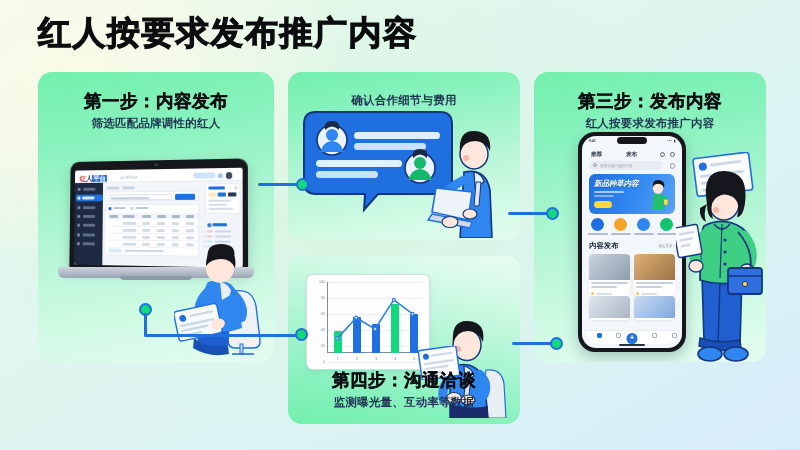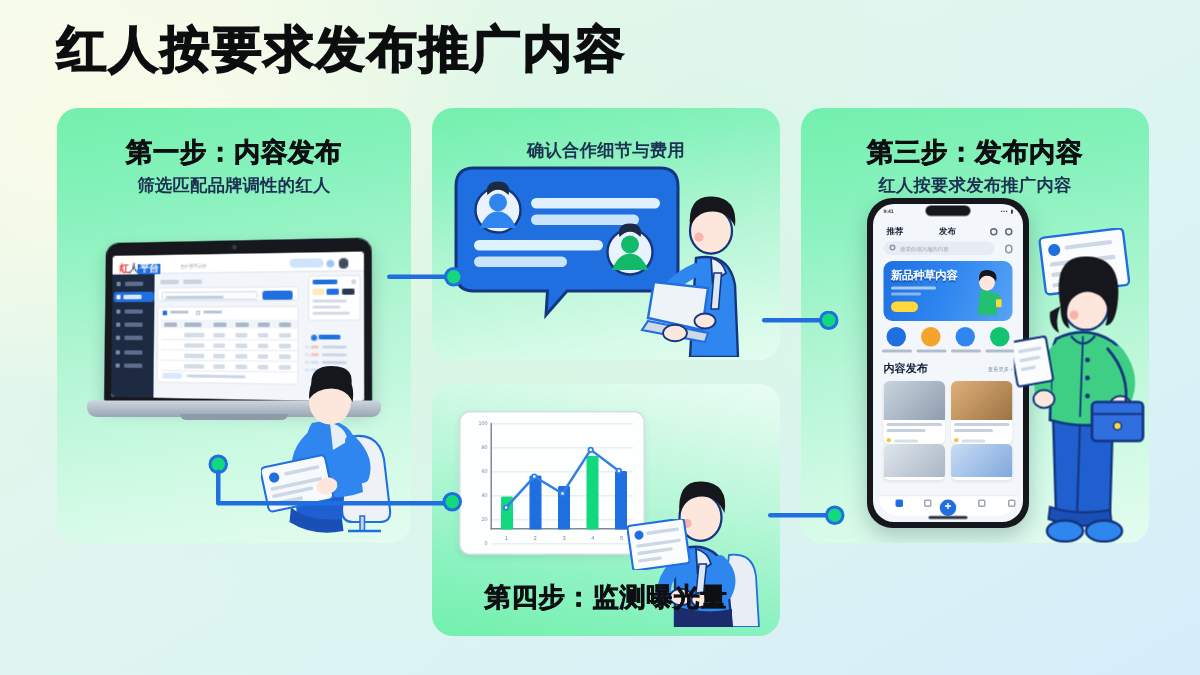--- a/index.html
+++ b/index.html
@@ -146,21 +146,21 @@
   .ph-nav .ic { position:absolute; top:3.5px; width:5px; height:5px; border-radius:50%; border:.8px solid #5d6a7d; }
   .ph-search { position:absolute; left:7px; top:25px; width:74px; height:9px; border-radius:5px; background:#e7ecf3; }
   .ph-search .mag { position:absolute; left:3.5px; top:2.4px; width:4px; height:4px; border:.9px solid #8b97a7; border-radius:50%; }
   .ph-search .ph { position:absolute; left:11px; top:2.6px; font-size:3.6px; color:#9aa6b5; }
   .ph-search-x { position:absolute; right:7px; top:27px; width:5.5px; height:5.5px; border-radius:50%; border:.9px solid #8b97a7; }
   .ph-banner {
     position:absolute; left:7px; top:38px; width:86px; height:40px; border-radius:6px;
     background:linear-gradient(110deg,#1f6fe0 0%,#2f86ef 48%,#57a3f6 100%); overflow:hidden;
   }
   .ph-banner .bt { position:absolute; left:5px; top:5px; font-size:7.6px; font-weight:900; color:#fff; letter-spacing:-.2px;
-    text-shadow:0 1px 0 rgba(10,40,90,.45); }
+    text-shadow:0 1px 0 rgba(10,40,90,.45);font-style:italic; }
   .ph-banner .bs { position:absolute; left:5px; top:17px; width:30px; height:2.4px; background:rgba(255,255,255,.6); border-radius:1px; }
   .ph-banner .bs2 { position:absolute; left:5px; top:21px; width:20px; height:2.2px; background:rgba(255,255,255,.45); border-radius:1px; }
   .ph-banner .bb { position:absolute; left:5px; top:27px; width:18px; height:7px; border-radius:4px; background:#ffd83b; }
   .ph-icons { position:absolute; left:7px; top:82px; width:86px; height:20px; }
   .ph-icons .ii { position:absolute; top:0; width:13px; height:13px; border-radius:50%; }
   .ph-icons .ll { position:absolute; top:15px; width:20px; height:2.4px; background:#b2bdcb; border-radius:1px; }
   .ph-sec { position:absolute; left:7px; top:105px; width:86px; height:11px; }
   .ph-sec .h { position:absolute; left:0; top:0; font-size:7.4px; font-weight:900; color:#132236; }
   .ph-sec .m { position:absolute; right:0; top:3px; font-size:3.6px; color:#8b97a7; }
   .ph-feed { position:absolute; left:7px; top:118px; width:86px; bottom:14px; }
@@ -502,21 +502,22 @@
       <rect x="2" y="2" width="38" height="30" rx="2" fill="#fafcfe" stroke="#1f6fe0" stroke-width="1.4"></rect>
       <circle cx="9" cy="9" r="3" fill="#1f6fe0"></circle>
       <rect x="14" y="7.5" width="22" height="2.2" rx="1.1" fill="#cdd8e6"></rect>
       <rect x="6" y="15" width="30" height="2.2" rx="1.1" fill="#cdd8e6"></rect>
       <rect x="6" y="20" width="24" height="2.2" rx="1.1" fill="#cdd8e6"></rect>
       <rect x="6" y="25" width="16" height="2.2" rx="1.1" fill="#cdd8e6"></rect>
     </g>
   </svg>
 
   <div class="step-head">
-    <div class="step-title">第四步：监测曝光量</div>
+    <div class="step-title">第四步：沟通洽谈</div>
+    <div class="step-sub">监测曝光量、互动率等数据</div>
   </div>
 </div>
 
 <div class="panel p3">
   <div class="step-head">
     <div class="step-title">第三步：发布内容</div>
     <div class="step-sub">红人按要求发布推广内容</div>
   </div>
 
   <div class="phone">

